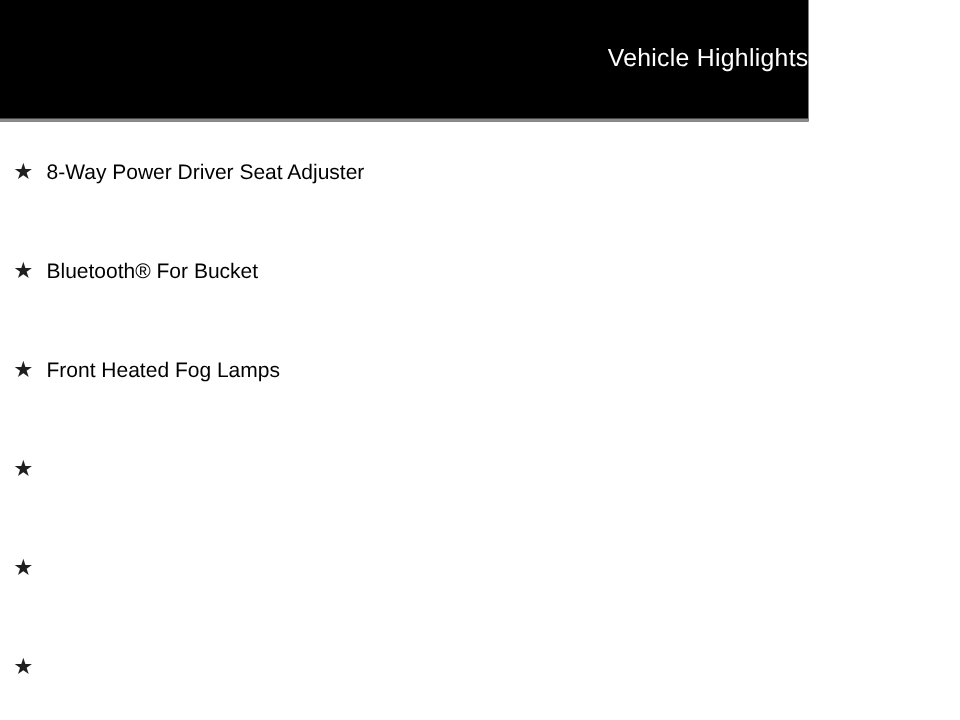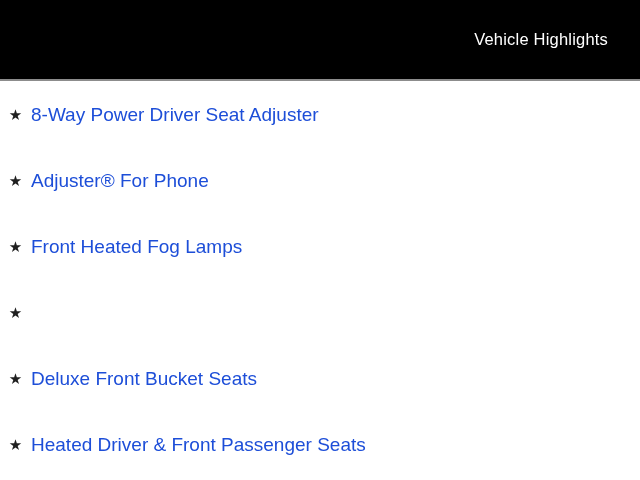--- a/index.html
+++ b/index.html
@@ -8,28 +8,27 @@
   }
   body {
     width: 640px;
     height: 480px;
     background: #ffffff;
     font-family: "Liberation Sans", sans-serif;
     overflow: hidden;
   }
   .header {
     box-sizing: border-box;
-    width: 640px;
+    width: 539px;
     height: 81px;
     background: #000000;
     border-bottom: 2px solid #8c8c8c;
     display: flex;
     align-items: center;
     justify-content: flex-end;
-    padding-right: 32px;
   }
   .header-title {
     color: #ffffff;
     font-size: 16.5px;
     font-weight: 400;
     letter-spacing: 0.2px;
   }
   .highlight-list {
     list-style: none;
     margin: 0;
@@ -44,51 +43,49 @@
   .star-icon {
     color: #1f1f1f;
     font-size: 15px;
     line-height: 1;
     width: 15px;
     text-align: center;
     margin-right: 8px;
     flex: 0 0 auto;
   }
   .highlight-label {
-    color: #1d4ed8;
-    font-size: 19px;
+    color: #000000;
+    font-size: 14px;
     font-weight: 400;
     line-height: 1;
     white-space: nowrap;
   }
 </style>
 </head>
 <body>
 
 <div class="header">
   <span class="header-title">Vehicle Highlights</span>
 </div>
 
 <ul class="highlight-list" id="highlight-list">
     <li class="highlight-item">
       <span class="star-icon">★</span>
       <span class="highlight-label">8-Way Power Driver Seat Adjuster</span>
     </li>
     <li class="highlight-item">
       <span class="star-icon">★</span>
-      <span class="highlight-label">Adjuster® For Phone</span>
+      <span class="highlight-label">Bluetooth® For Bucket</span>
     </li>
     <li class="highlight-item">
       <span class="star-icon">★</span>
       <span class="highlight-label">Front Heated Fog Lamps</span>
     </li>
     <li class="highlight-item">
       <span class="star-icon">★</span>
     </li>
     <li class="highlight-item">
       <span class="star-icon">★</span>
-      <span class="highlight-label">Deluxe Front Bucket Seats</span>
     </li>
     <li class="highlight-item">
       <span class="star-icon">★</span>
-      <span class="highlight-label">Heated Driver &amp; Front Passenger Seats</span>
     </li>
   </ul>
 
 </body></html>

